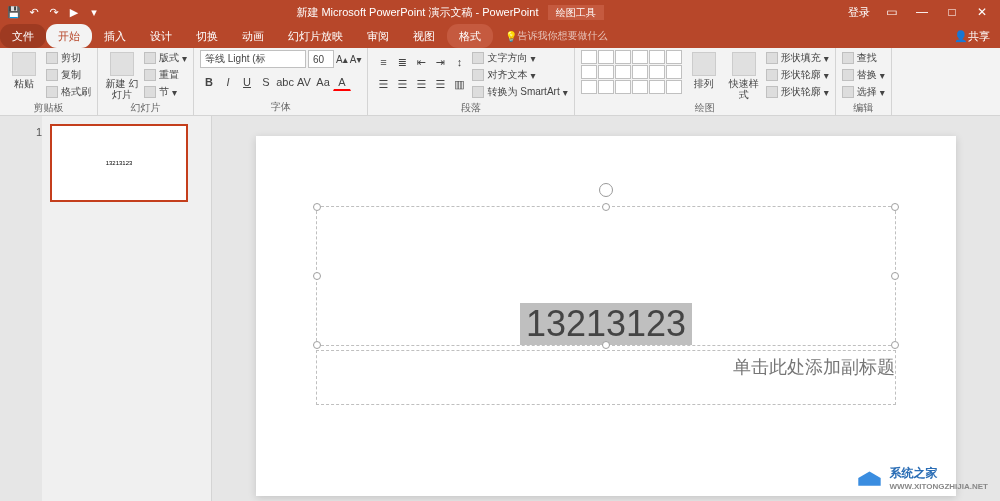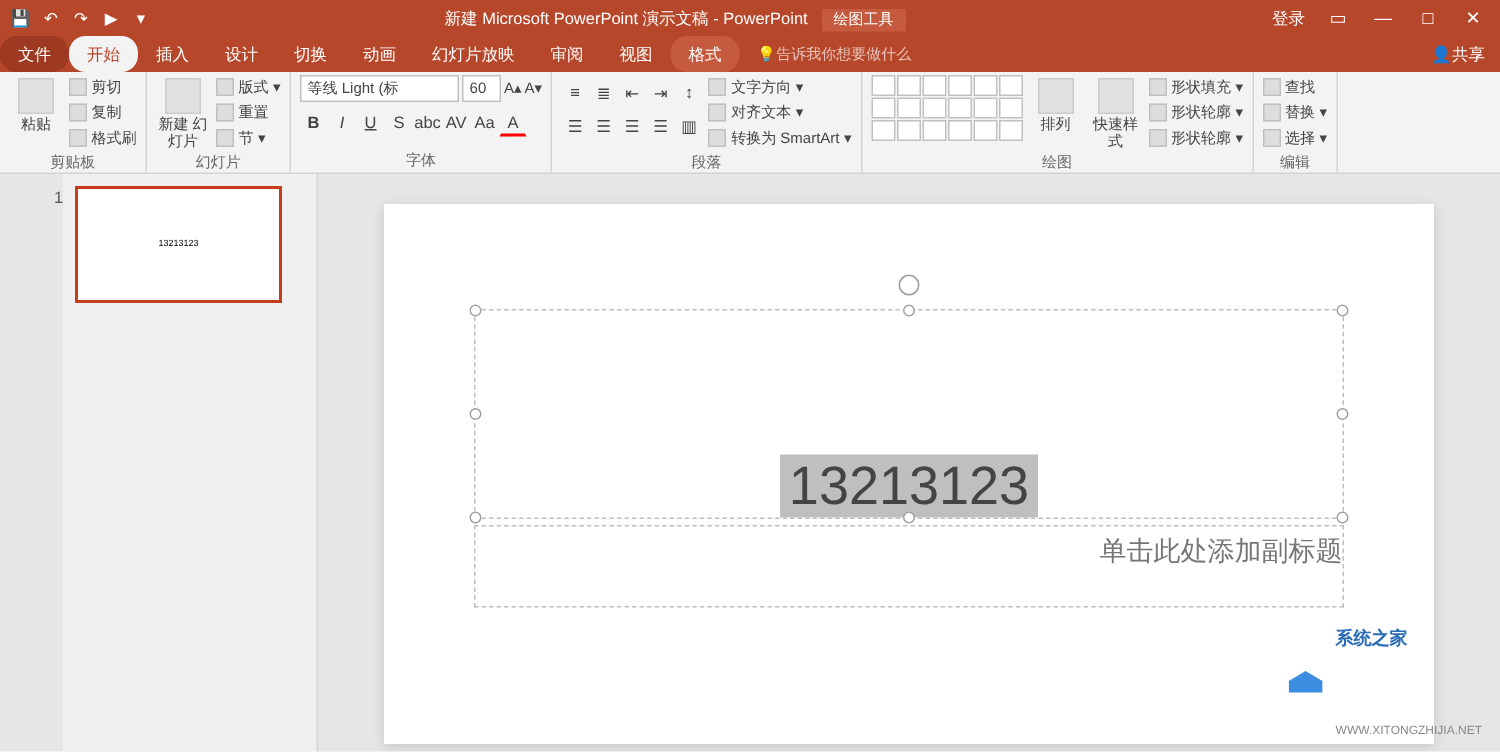--- a/index.html
+++ b/index.html
@@ -56,21 +56,21 @@
 .handle { width: 8px; height: 8px; background: #fff; border: 1px solid #a0a0a0; border-radius: 50%; position: absolute; }
 .title-box { left: 60px; top: 70px; width: 580px; height: 140px; display: flex; align-items: flex-end; justify-content: center; }
 .title-text { font-size: 36px; color: #444; background: #bfbfbf; padding: 0 6px; }
 .sub-box { left: 60px; top: 214px; width: 580px; height: 55px; display: flex; align-items: flex-start; justify-content: flex-end; }
 .sub-text { font-size: 18px; color: #767676; padding-top: 4px; }
 .rotate { position: absolute; top: -24px; left: 50%; transform: translateX(-50%); width: 14px; height: 14px; border: 1px solid #999; border-radius: 50%; }
 
 
 .watermark { position: absolute; right: 12px; bottom: 10px; display: flex; align-items: center; gap: 6px; color: #2a6db5; font-size: 12px; font-weight: bold; }
 .watermark .logo { width: 28px; height: 22px; background: #3a8de0; clip-path: polygon(10% 50%, 50% 20%, 90% 50%, 90% 85%, 10% 85%); }
-.watermark .sub { font-size: 8px; color: #888; font-weight: normal; display: block; margin-top: 48px; }
+.watermark .sub { font-size: 8px; color: #888; font-weight: bold; display: block; }
 </style>
 </head>
 <body>
 
 <div class="titlebar">
   <div class="qat">
     <span>💾</span>
     <span>↶</span>
     <span>↷</span>
     <span>▶</span>

